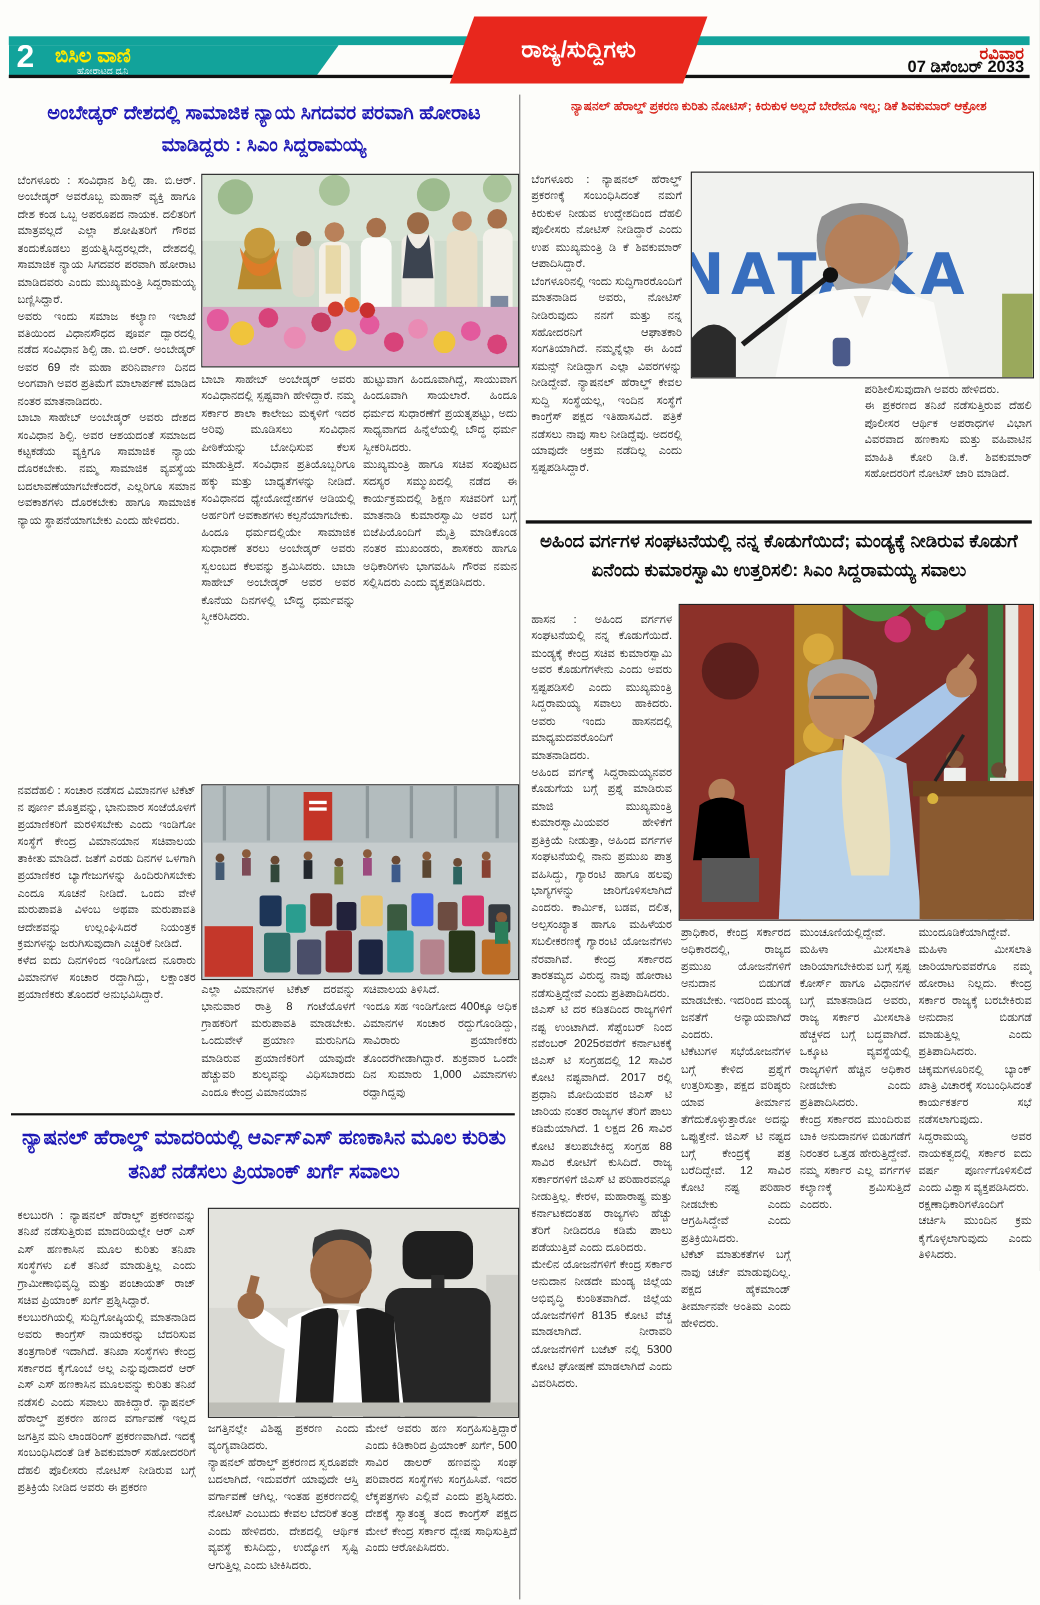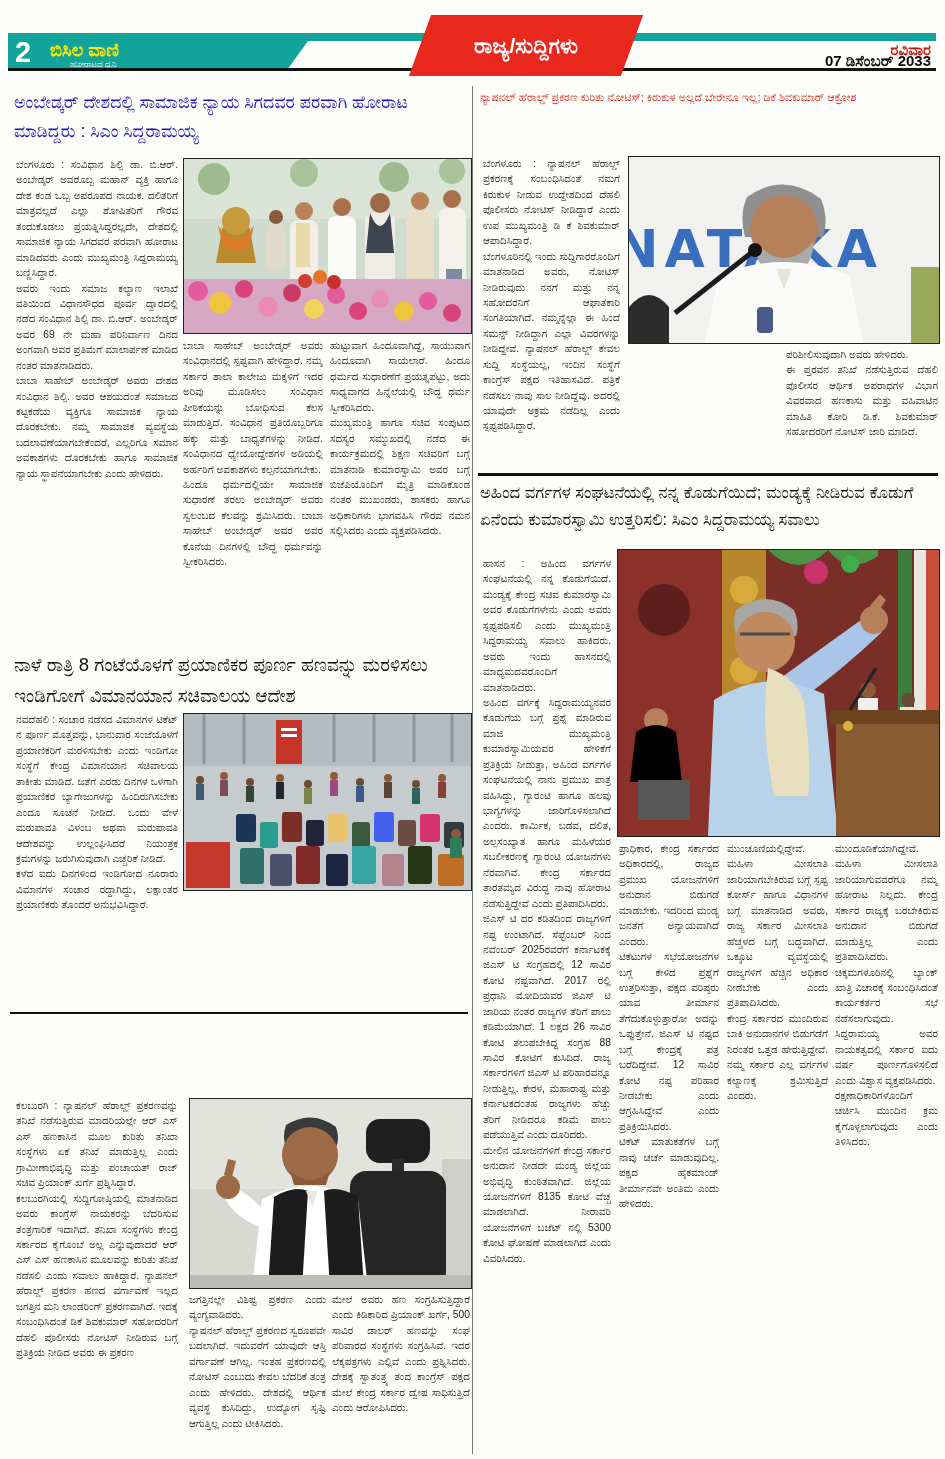--- a/index.html
+++ b/index.html
@@ -14,21 +14,21 @@
   .masthead-tagline{position:absolute;left:62px;top:18px;font-size:8.5px;color:#fff;}
   .black-rule-top{position:absolute;left:8px;top:68px;width:928px;height:3px;background:#121212;}
   .section-flag{position:absolute;left:420px;top:15px;width:212px;height:61px;background:#e8271d;transform:skewX(-20deg);}
   .section-flag .inner{transform:skewX(20deg);width:100%;height:100%;display:flex;align-items:center;justify-content:center;
                        color:#fff;font-weight:800;font-size:21px;}
   .day-label{position:absolute;right:14px;top:41px;color:#d01910;font-size:15px;font-weight:700;}
   .date-label{position:absolute;right:14px;top:52px;color:#0b0b0b;font-size:15px;font-weight:800;}
   
   .v-divider{position:absolute;left:472px;top:86px;width:1px;height:1368px;background:#777;}
   .h-rule{position:absolute;background:#111;}
-  .headline{position:absolute;text-align:left;font-weight:400;line-height:1.65;}
+  .headline{position:absolute;text-align:center;font-weight:700;line-height:1.65;}
   .hl-blue{color:#1d18b5;}
   .hl-red{color:#d8231a;}
   .hl-black{color:#0e0e0e;}
   .body-col{position:absolute;font-size:10.3px;line-height:1.5;color:#222;text-align:justify;
             overflow:hidden;white-space:pre-line;}
   .photo{position:absolute;border:1px solid #222;background:#ddd;overflow:hidden;}
   .photo svg{display:block;}
 </style>
 </head>
 <body>
@@ -133,23 +133,22 @@
 
       <line x1="46" y1="156" x2="122" y2="96" stroke="#1c1c1c" stroke-width="5"></line>
       <circle cx="126" cy="93" r="7" fill="#111"></circle>
       <rect x="128" y="150" width="16" height="26" rx="4" fill="#4b5a8a"></rect>
     </svg>
   </div>
 
   <div class="body-col" style="left:483px;top:156px;width:137px;height:314px;">ಬೆಂಗಳೂರು : ನ್ಯಾಷನಲ್ ಹೆರಾಲ್ಡ್ ಪ್ರಕರಣಕ್ಕೆ ಸಂಬಂಧಿಸಿದಂತೆ ನಮಗೆ ಕಿರುಕುಳ ನೀಡುವ ಉದ್ದೇಶದಿಂದ ದೆಹಲಿ ಪೊಲೀಸರು ನೋಟಿಸ್ ನೀಡಿದ್ದಾರೆ ಎಂದು ಉಪ ಮುಖ್ಯಮಂತ್ರಿ ಡಿ ಕೆ ಶಿವಕುಮಾರ್ ಆಪಾದಿಸಿದ್ದಾರೆ.
 ಬೆಂಗಳೂರಿನಲ್ಲಿ ಇಂದು ಸುದ್ದಿಗಾರರೊಂದಿಗೆ ಮಾತನಾಡಿದ ಅವರು, ನೋಟಿಸ್ ನೀಡಿರುವುದು ನನಗೆ ಮತ್ತು ನನ್ನ ಸಹೋದರನಿಗೆ ಆಘಾತಕಾರಿ ಸಂಗತಿಯಾಗಿದೆ. ನಮ್ಮನ್ನೆಲ್ಲಾ ಈ ಹಿಂದೆ ಸಮನ್ಸ್ ನೀಡಿದ್ದಾಗ ಎಲ್ಲಾ ವಿವರಗಳನ್ನು ನೀಡಿದ್ದೇವೆ. ನ್ಯಾಷನಲ್ ಹೆರಾಲ್ಡ್ ಕೇವಲ ಸುದ್ದಿ ಸಂಸ್ಥೆಯಲ್ಲ, ಇಂದಿನ ಸಂಸ್ಥೆಗೆ ಕಾಂಗ್ರೆಸ್ ಪಕ್ಷದ ಇತಿಹಾಸವಿದೆ. ಪತ್ರಿಕೆ ನಡೆಸಲು ನಾವು ಸಾಲ ನೀಡಿದ್ದೆವು. ಅದರಲ್ಲಿ ಯಾವುದೇ ಅಕ್ರಮ ನಡೆದಿಲ್ಲ ಎಂದು ಸ್ಪಷ್ಟಪಡಿಸಿದ್ದಾರೆ.</div>
   <div class="body-col" style="left:786px;top:347px;width:152px;height:123px;">ಪರಿಶೀಲಿಸುವುದಾಗಿ ಅವರು ಹೇಳಿದರು.
-ಈ ಪ್ತರವನ ತನಿಖೆ ನಡೆಸುತ್ತಿರುವ ದೆಹಲಿ ಪೊಲೀಸರ ಆರ್ಥಿಕ ಅಪರಾಧಗಳ ವಿಭಾಗ ವಿವರವಾದ ಹಣಕಾಸು ಮತ್ತು ವಹಿವಾಟಿನ ಮಾಹಿತಿ ಕೋರಿ ಡಿ.ಕೆ. ಶಿವಕುಮಾರ್ ಸಹೋದರರಿಗೆ ನೋಟಿಸ್ ಜಾರಿ ಮಾಡಿದೆ.</div>
-
-  <div class="headline hl-black" style="left:14px;top:650px;width:452px;height:62px;font-size:18.5px;">ನಾಳೆ ರಾತ್ರಿ 8 ಗಂಟೆಯೊಳಗೆ ಪ್ರಯಾಣಿಕರ ಪೂರ್ಣ ಹಣವನ್ನು ಮರಳಿಸಲು ಇಂಡಿಗೋಗೆ ವಿಮಾನಯಾನ ಸಚಿವಾಲಯ ಆದೇಶ</div>
+ಈ ಪ್ರಕರಣದ ತನಿಖೆ ನಡೆಸುತ್ತಿರುವ ದೆಹಲಿ ಪೊಲೀಸರ ಆರ್ಥಿಕ ಅಪರಾಧಗಳ ವಿಭಾಗ ವಿವರವಾದ ಹಣಕಾಸು ಮತ್ತು ವಹಿವಾಟಿನ ಮಾಹಿತಿ ಕೋರಿ ಡಿ.ಕೆ. ಶಿವಕುಮಾರ್ ಸಹೋದರರಿಗೆ ನೋಟಿಸ್ ಜಾರಿ ಮಾಡಿದೆ.</div>
+
 
   <div class="photo" style="left:183px;top:713px;width:287px;height:176px;">
     <svg width="287" height="176" viewBox="0 0 287 176" xmlns="http://www.w3.org/2000/svg">
       <rect width="287" height="176" fill="#c6cccd"></rect>
       <rect y="0" width="287" height="52" fill="#b3bcbe"></rect>
       <g stroke="#8d979a" stroke-width="3">
         <line x1="20" y1="0" x2="20" y2="50"></line>
           <line x1="60" y1="0" x2="60" y2="50"></line>
         <line x1="150" y1="0" x2="150" y2="48"></line>
           <line x1="190" y1="0" x2="190" y2="48"></line>
@@ -204,20 +203,23 @@
         <rect x="224" y="132" width="24" height="38" rx="3" fill="#283618"></rect>
           <rect x="254" y="140" width="26" height="32" rx="3" fill="#bc6c25"></rect>
       </g>
       <circle cx="272" cy="120" r="5" fill="#8a5a3a"></circle>
         <rect x="266" y="124" width="12" height="20" fill="#2c7d5a"></rect>
     </svg>
   </div>
 
   <div class="body-col" style="left:16px;top:712px;width:162px;height:298px;">ನವದೆಹಲಿ : ಸಂಚಾರ ನಡೆಸದ ವಿಮಾನಗಳ ಟಿಕೆಟ್ ನ ಪೂರ್ಣ ಮೊತ್ತವನ್ನು, ಭಾನುವಾರ ಸಂಜೆಯೊಳಗೆ ಪ್ರಯಾಣಿಕರಿಗೆ ಮರಳಿಸಬೇಕು ಎಂದು ಇಂಡಿಗೋ ಸಂಸ್ಥೆಗೆ ಕೇಂದ್ರ ವಿಮಾನಯಾನ ಸಚಿವಾಲಯ ತಾಕೀತು ಮಾಡಿದೆ. ಜತೆಗೆ ಎರಡು ದಿನಗಳ ಒಳಗಾಗಿ ಪ್ರಯಾಣಿಕರ ಬ್ಯಾಗೇಜುಗಳನ್ನು ಹಿಂದಿರುಗಿಸಬೇಕು ಎಂದೂ ಸೂಚನೆ ನೀಡಿದೆ. ಒಂದು ವೇಳೆ ಮರುಪಾವತಿ ವಿಳಂಬ ಅಥವಾ ಮರುಪಾವತಿ ಆದೇಶವನ್ನು ಉಲ್ಲಂಘಿಸಿದರೆ ನಿಯಂತ್ರಕ ಕ್ರಮಗಳನ್ನು ಜರುಗಿಸುವುದಾಗಿ ಎಚ್ಚರಿಕೆ ನೀಡಿದೆ.
 ಕಳೆದ ಐದು ದಿನಗಳಿಂದ ಇಂಡಿಗೋದ ನೂರಾರು ವಿಮಾನಗಳ ಸಂಚಾರ ರದ್ದಾಗಿದ್ದು, ಲಕ್ಷಾಂತರ ಪ್ರಯಾಣಿಕರು ತೊಂದರೆ ಅನುಭವಿಸಿದ್ದಾರೆ.</div>
+  <div class="body-col" style="left:183px;top:893px;width:140px;height:117px;">ಎಲ್ಲಾ ವಿಮಾನಗಳ ಟಿಕೆಟ್ ದರವನ್ನು ಭಾನುವಾರ ರಾತ್ರಿ 8 ಗಂಟೆಯೊಳಗೆ ಗ್ರಾಹಕರಿಗೆ ಮರುಪಾವತಿ ಮಾಡಬೇಕು. ಒಂದುವೇಳೆ ಪ್ರಯಾಣ ಮರುನಿಗದಿ ಮಾಡಿರುವ ಪ್ರಯಾಣಿಕರಿಗೆ ಯಾವುದೇ ಹೆಚ್ಚುವರಿ ಶುಲ್ಕವನ್ನು ವಿಧಿಸಬಾರದು ಎಂದೂ ಕೇಂದ್ರ ವಿಮಾನಯಾನ</div>
+  <div class="body-col" style="left:330px;top:893px;width:140px;height:117px;">ಸಚಿವಾಲಯ ತಿಳಿಸಿದೆ.
+ಇಂದೂ ಸಹ ಇಂಡಿಗೋದ 400ಕ್ಕೂ ಅಧಿಕ ವಿಮಾನಗಳ ಸಂಚಾರ ರದ್ದುಗೊಂಡಿದ್ದು, ಸಾವಿರಾರು ಪ್ರಯಾಣಿಕರು ತೊಂದರೆಗೀಡಾಗಿದ್ದಾರೆ. ಶುಕ್ರವಾರ ಒಂದೇ ದಿನ ಸುಮಾರು 1,000 ವಿಮಾನಗಳು ರದ್ದಾಗಿದ್ದವು</div>
 
   <div class="headline hl-black" style="left:480px;top:479px;width:456px;height:68px;font-size:16.5px;">ಅಹಿಂದ ವರ್ಗಗಳ ಸಂಘಟನೆಯಲ್ಲಿ ನನ್ನ ಕೊಡುಗೆಯಿದೆ; ಮಂಡ್ಯಕ್ಕೆ ನೀಡಿರುವ ಕೊಡುಗೆ ಏನೆಂದು ಕುಮಾರಸ್ವಾಮಿ ಉತ್ತರಿಸಲಿ: ಸಿಎಂ ಸಿದ್ದರಾಮಯ್ಯ ಸವಾಲು</div>
 
   <div class="photo" style="left:617px;top:549px;width:321px;height:286px;">
     <svg width="321" height="286" viewBox="0 0 321 286" xmlns="http://www.w3.org/2000/svg">
       <rect width="321" height="286" fill="#7a2e28"></rect>
       <rect x="0" y="0" width="110" height="286" fill="#8c3129"></rect>
       <circle cx="46" cy="60" r="26" fill="#5c1f1c"></circle>
       <rect x="104" y="0" width="44" height="286" fill="#b8862c"></rect>
       <circle cx="126" cy="40" r="14" fill="#d8a93c"></circle>
@@ -261,20 +263,21 @@
 ಮೇಲಿನ ಯೋಜನೆಗಳಿಗೆ ಕೇಂದ್ರ ಸರ್ಕಾರ ಅನುದಾನ ನೀಡದೇ ಮಂಡ್ಯ ಜಿಲ್ಲೆಯ ಅಭಿವೃದ್ಧಿ ಕುಂಠಿತವಾಗಿದೆ. ಜಿಲ್ಲೆಯ ಯೋಜನೆಗಳಿಗೆ 8135 ಕೋಟಿ ವೆಚ್ಚ ಮಾಡಲಾಗಿದೆ. ನೀರಾವರಿ ಯೋಜನೆಗಳಿಗೆ ಬಜೆಟ್ ನಲ್ಲಿ 5300 ಕೋಟಿ ಘೋಷಣೆ ಮಾಡಲಾಗಿದೆ ಎಂದು ವಿವರಿಸಿದರು.</div>
   <div class="body-col" style="left:619px;top:841px;width:100px;height:613px;">ಪ್ರಾಧಿಕಾರ, ಕೇಂದ್ರ ಸರ್ಕಾರದ ಅಧಿಕಾರದಲ್ಲಿ, ರಾಜ್ಯದ ಪ್ರಮುಖ ಯೋಜನೆಗಳಿಗೆ ಅನುದಾನ ಬಿಡುಗಡೆ ಮಾಡಬೇಕು. ಇದರಿಂದ ಮಂಡ್ಯ ಜನತೆಗೆ ಅನ್ಯಾಯವಾಗಿದೆ ಎಂದರು.
 ಟಿಕೆಟುಗಳ ಸಭೆಯೋಜನೆಗಳ ಬಗ್ಗೆ ಕೇಳಿದ ಪ್ರಶ್ನೆಗೆ ಉತ್ತರಿಸುತ್ತಾ, ಪಕ್ಷದ ವರಿಷ್ಠರು ಯಾವ ತೀರ್ಮಾನ ತೆಗೆದುಕೊಳ್ಳುತ್ತಾರೋ ಅದನ್ನು ಒಪ್ಪುತ್ತೇನೆ. ಜಿಎಸ್ ಟಿ ನಷ್ಟದ ಬಗ್ಗೆ ಕೇಂದ್ರಕ್ಕೆ ಪತ್ರ ಬರೆದಿದ್ದೇವೆ. 12 ಸಾವಿರ ಕೋಟಿ ನಷ್ಟ ಪರಿಹಾರ ನೀಡಬೇಕು ಎಂದು ಆಗ್ರಹಿಸಿದ್ದೇವೆ ಎಂದು ಪ್ರತಿಕ್ರಿಯಿಸಿದರು.
 ಟಿಕೆಟ್ ಮಾತುಕತೆಗಳ ಬಗ್ಗೆ ನಾವು ಚರ್ಚೆ ಮಾಡುವುದಿಲ್ಲ. ಪಕ್ಷದ ಹೈಕಮಾಂಡ್ ತೀರ್ಮಾನವೇ ಅಂತಿಮ ಎಂದು ಹೇಳಿದರು.</div>
   <div class="body-col" style="left:727px;top:841px;width:101px;height:613px;">ಮುಂಚೂಣಿಯಲ್ಲಿದ್ದೇವೆ. ಮಹಿಳಾ ಮೀಸಲಾತಿ ಜಾರಿಯಾಗಬೇಕಿರುವ ಬಗ್ಗೆ ಸ್ಪಷ್ಟ ಕೋರ್ಸ್ ಹಾಗೂ ವಿಧಾನಗಳ ಬಗ್ಗೆ ಮಾತನಾಡಿದ ಅವರು, ರಾಜ್ಯ ಸರ್ಕಾರ ಮೀಸಲಾತಿ ಹೆಚ್ಚಳದ ಬಗ್ಗೆ ಬದ್ಧವಾಗಿದೆ. ಒಕ್ಕೂಟ ವ್ಯವಸ್ಥೆಯಲ್ಲಿ ರಾಜ್ಯಗಳಿಗೆ ಹೆಚ್ಚಿನ ಅಧಿಕಾರ ನೀಡಬೇಕು ಎಂದು ಪ್ರತಿಪಾದಿಸಿದರು.
 ಕೇಂದ್ರ ಸರ್ಕಾರದ ಮುಂದಿರುವ ಬಾಕಿ ಅನುದಾನಗಳ ಬಿಡುಗಡೆಗೆ ನಿರಂತರ ಒತ್ತಡ ಹೇರುತ್ತಿದ್ದೇವೆ. ನಮ್ಮ ಸರ್ಕಾರ ಎಲ್ಲ ವರ್ಗಗಳ ಕಲ್ಯಾಣಕ್ಕೆ ಶ್ರಮಿಸುತ್ತಿದೆ ಎಂದರು.</div>
   <div class="body-col" style="left:835px;top:841px;width:103px;height:613px;">ಮುಂದೂಡಿಕೆಯಾಗಿದ್ದೇವೆ. ಮಹಿಳಾ ಮೀಸಲಾತಿ ಜಾರಿಯಾಗುವವರೆಗೂ ನಮ್ಮ ಹೋರಾಟ ನಿಲ್ಲದು. ಕೇಂದ್ರ ಸರ್ಕಾರ ರಾಜ್ಯಕ್ಕೆ ಬರಬೇಕಿರುವ ಅನುದಾನ ಬಿಡುಗಡೆ ಮಾಡುತ್ತಿಲ್ಲ ಎಂದು ಪ್ರತಿಪಾದಿಸಿದರು.
 ಚಿಕ್ಕಮಗಳೂರಿನಲ್ಲಿ ಬ್ಯಾಂಕ್ ಖಾತ್ರಿ ವಿಚಾರಕ್ಕೆ ಸಂಬಂಧಿಸಿದಂತೆ ಕಾರ್ಯಕರ್ತರ ಸಭೆ ನಡೆಸಲಾಗುವುದು. ಸಿದ್ದರಾಮಯ್ಯ ಅವರ ನಾಯಕತ್ವದಲ್ಲಿ ಸರ್ಕಾರ ಐದು ವರ್ಷ ಪೂರ್ಣಗೊಳಿಸಲಿದೆ ಎಂದು ವಿಶ್ವಾಸ ವ್ಯಕ್ತಪಡಿಸಿದರು.
 ರಕ್ಷಣಾಧಿಕಾರಿಗಳೊಂದಿಗೆ ಚರ್ಚಿಸಿ ಮುಂದಿನ ಕ್ರಮ ಕೈಗೊಳ್ಳಲಾಗುವುದು ಎಂದು ತಿಳಿಸಿದರು.</div>
 
+  <div class="headline hl-blue" style="left:14px;top:1019px;width:452px;height:74px;font-size:18.5px;">ನ್ಯಾಷನಲ್ ಹೆರಾಲ್ಡ್ ಮಾದರಿಯಲ್ಲಿ ಆರ್ಎಸ್ಎಸ್ ಹಣಕಾಸಿನ ಮೂಲ ಕುರಿತು ತನಿಖೆ ನಡೆಸಲು ಪ್ರಿಯಾಂಕ್ ಖರ್ಗೆ ಸವಾಲು</div>
 
   <div class="photo" style="left:189px;top:1098px;width:281px;height:189px;">
     <svg width="281" height="189" viewBox="0 0 281 189" xmlns="http://www.w3.org/2000/svg">
       <rect width="281" height="189" fill="#d9d9d3"></rect>
       <rect x="0" y="0" width="281" height="90" fill="#e3e3dd"></rect>
       <rect x="252" y="60" width="29" height="129" fill="#cfcfc9"></rect>
 
       <rect x="176" y="20" width="64" height="44" rx="14" fill="#1f1f1f"></rect>
       <rect x="202" y="60" width="12" height="16" fill="#2a2a2a"></rect>
       <rect x="160" y="72" width="96" height="117 " rx="16" fill="#262626"></rect>

